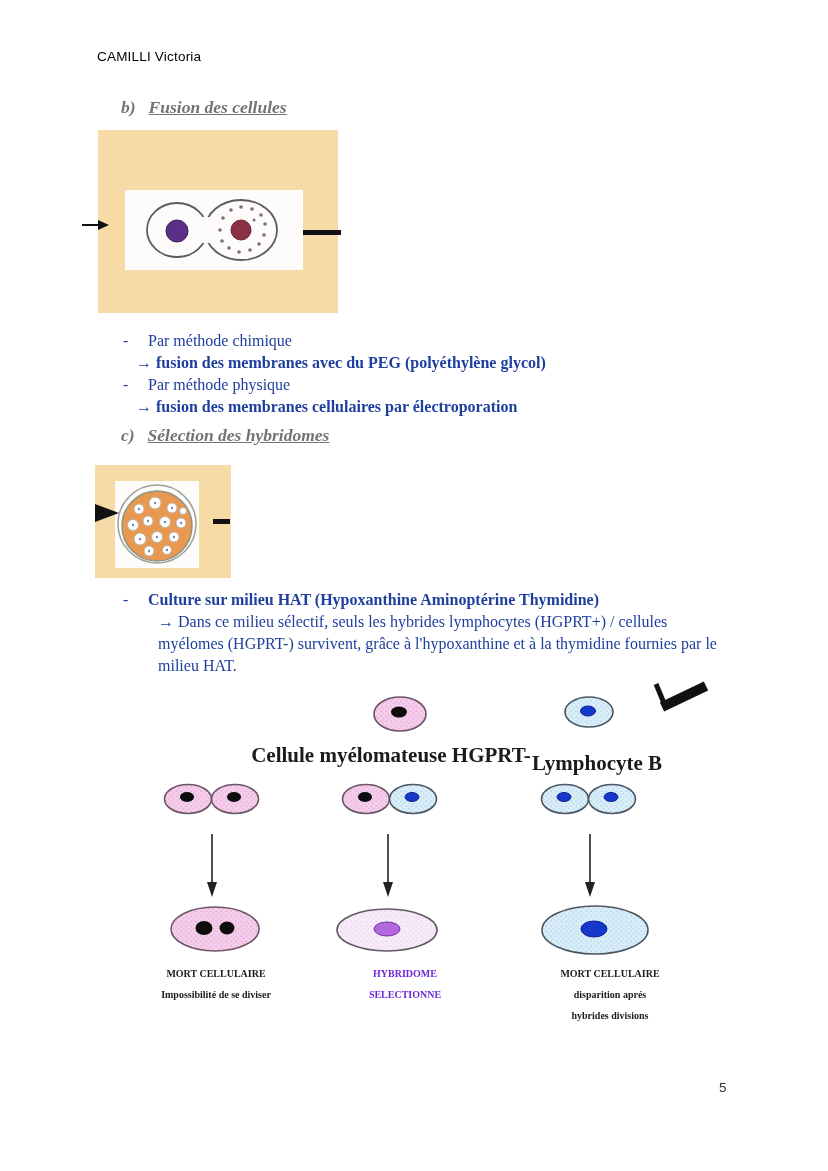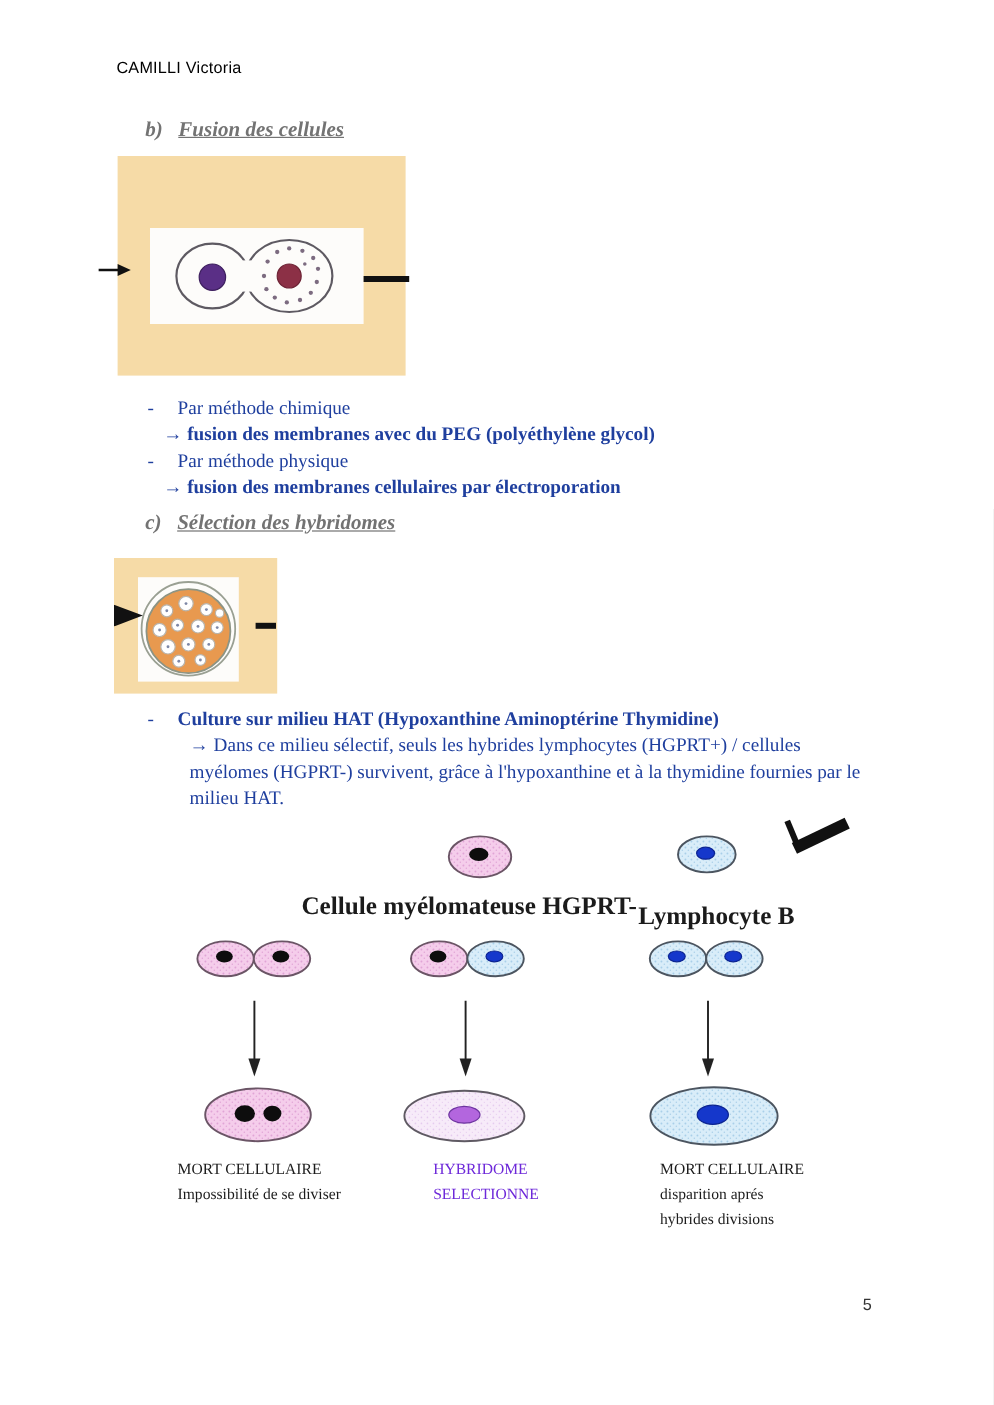--- a/index.html
+++ b/index.html
@@ -18,21 +18,21 @@
   .img-inner { position:absolute; background:#fdfcfa; }
   .list { font-size:16px; line-height:22px; color:#1f3f9e; width:620px; }
   .list .row { display:flex; }
   .list .dash { width:25px; flex:0 0 25px; }
   .list .indent { margin-left:13px; }
   .hat { font-size:16px; line-height:22px; color:#1f3f9e; }
   .hat .row { display:flex; }
   .hat .dash { width:25px; flex:0 0 25px; }
   .hat .para { margin-left:35px; width:578px; }
   .dlabel { font-size:21px; font-weight:bold; white-space:nowrap; transform:translateX(-50%); }
-  .outcome { font-size:13px; font-weight:normal; line-height:21px; text-align:left; transform:translateX(-50%); white-space:nowrap; }
+  .outcome { font-size:10px; font-weight:bold; line-height:21px; text-align:center; transform:translateX(-50%); white-space:nowrap; }
   .outcome.purple { color:#6d28d9; }
   .pagenum { font-size:13.5px; color:#333; }
   .thickline { background:#111; }
 </style>
 </head>
 <body>
 
 <div class="page">
 
   <div class="abs sans author" style="left:97px; top:49px;">CAMILLI Victoria</div>

